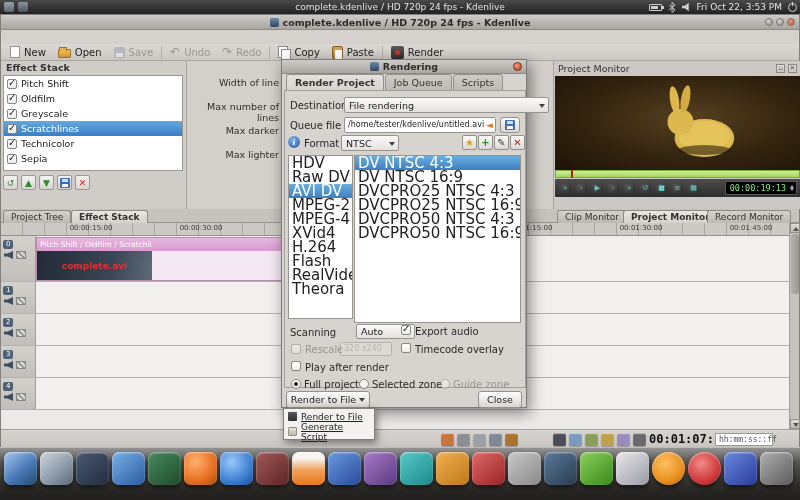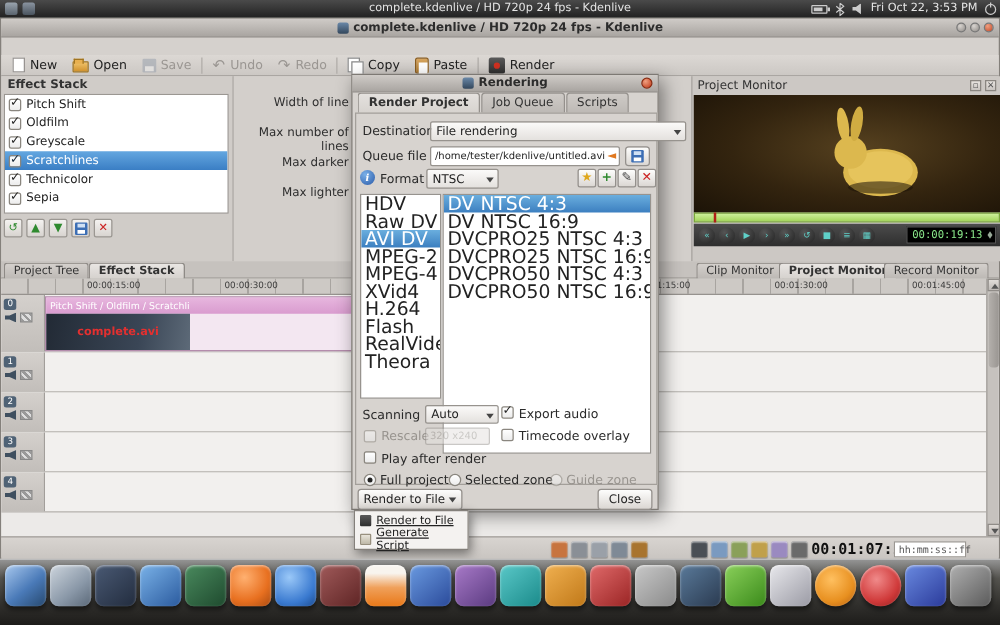--- a/index.html
+++ b/index.html
@@ -458,31 +458,31 @@
     <div class="lrow">Raw DV</div>
     <div class="lrow sel">AVI DV</div>
     <div class="lrow">MPEG-2</div>
     <div class="lrow">MPEG-4</div>
     <div class="lrow">XVid4</div>
     <div class="lrow">H.264</div>
     <div class="lrow">Flash</div>
     <div class="lrow">RealVideo</div>
     <div class="lrow">Theora</div>
   </div>
-  <div class="dlist" style="left:72px;top:95px;width:167px;height:208px">
+  <div class="dlist" style="left:72px;top:95px;width:167px;height:168px">
     <div class="lrow sel">DV NTSC 4:3</div>
     <div class="lrow">DV NTSC 16:9</div>
     <div class="lrow">DVCPRO25 NTSC 4:3</div>
     <div class="lrow">DVCPRO25 NTSC 16:9</div>
     <div class="lrow">DVCPRO50 NTSC 4:3</div>
     <div class="lrow">DVCPRO50 NTSC 16:9</div>
   </div>
 
   <span class="dlabel" style="left:8px;top:267px">Scanning</span>
-  <div class="combo" style="left:58px;top:264px;width:59px;height:15px">
+  <div class="combo" style="left:74px;top:264px;width:59px;height:15px">
       <span>Auto</span>
     </div>
   <span class="cb on dcb" style="left:119px;top:265px"></span>
   <span class="dlabel" style="left:133px;top:266px">Export audio</span>
 
   <span class="cb dcb dis" style="left:9px;top:284px"></span>
   <span class="dlabel dim" style="left:23px;top:284px">Rescale</span>
   <div class="dinput dis" style="left:58px;top:282px;width:52px;height:14px;line-height:12px"><span>320 x240</span></div>
   <span class="cb dcb" style="left:119px;top:283px"></span>
   <span class="dlabel" style="left:133px;top:284px">Timecode overlay</span>

